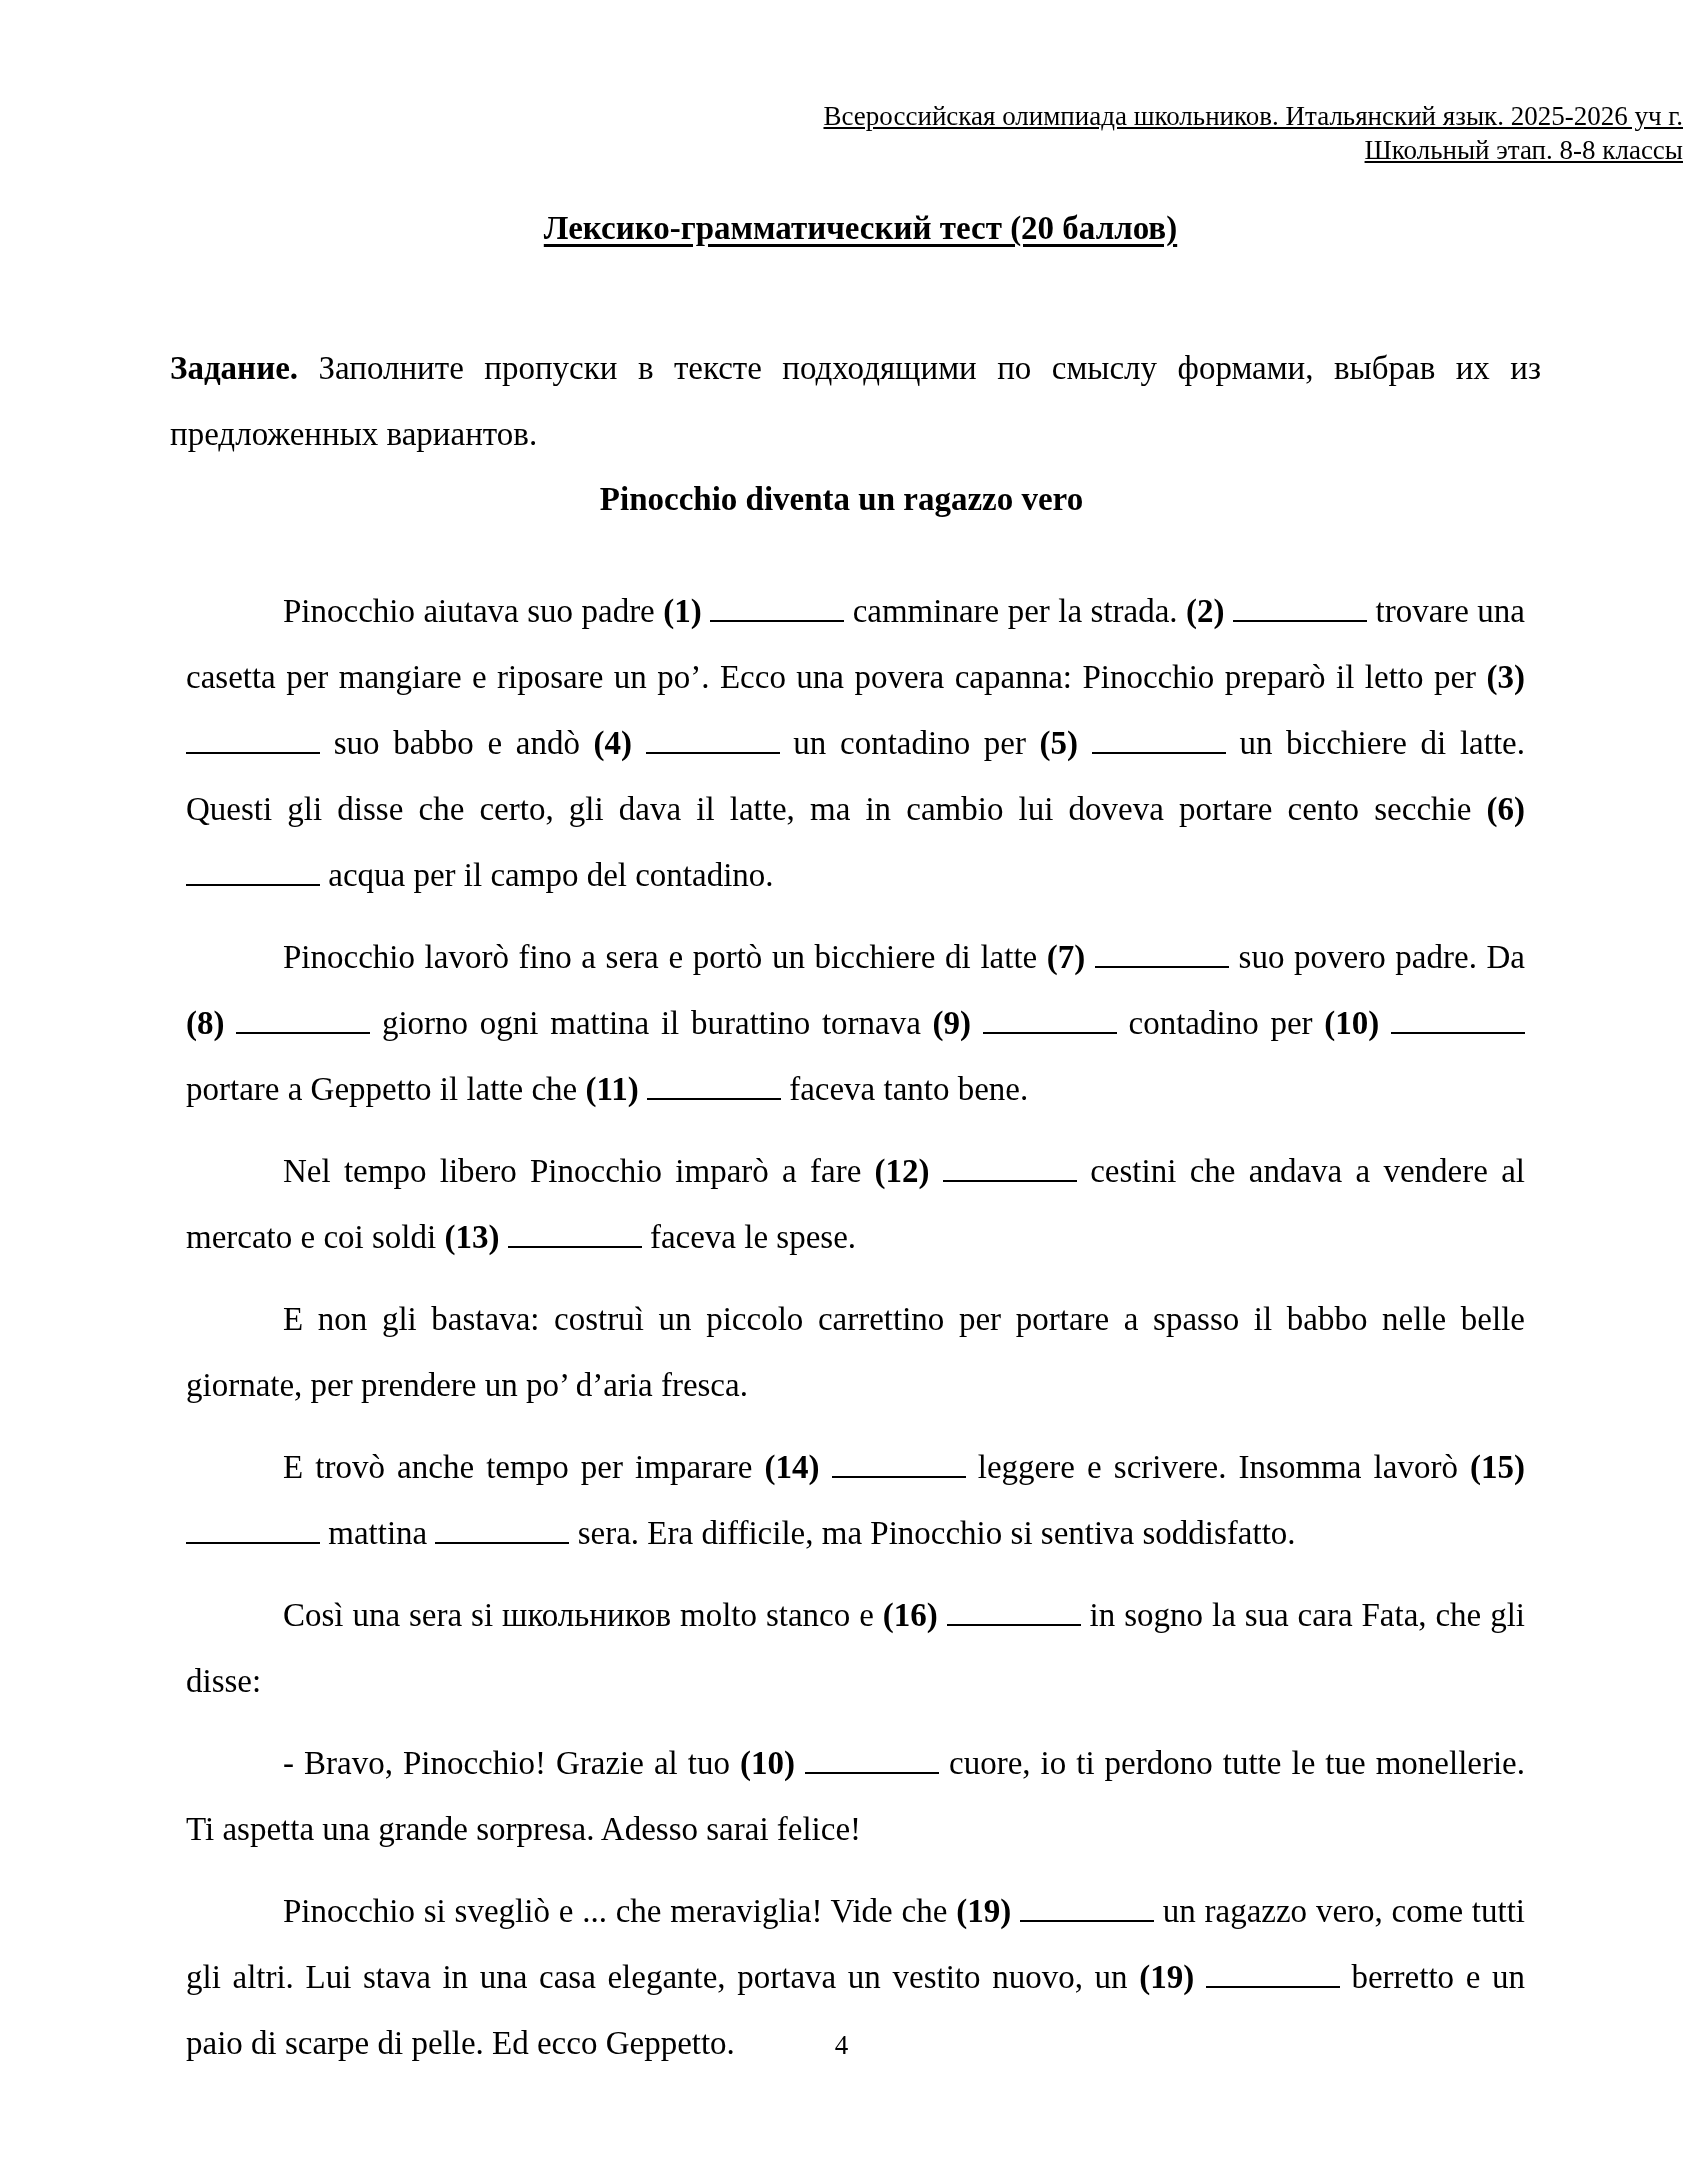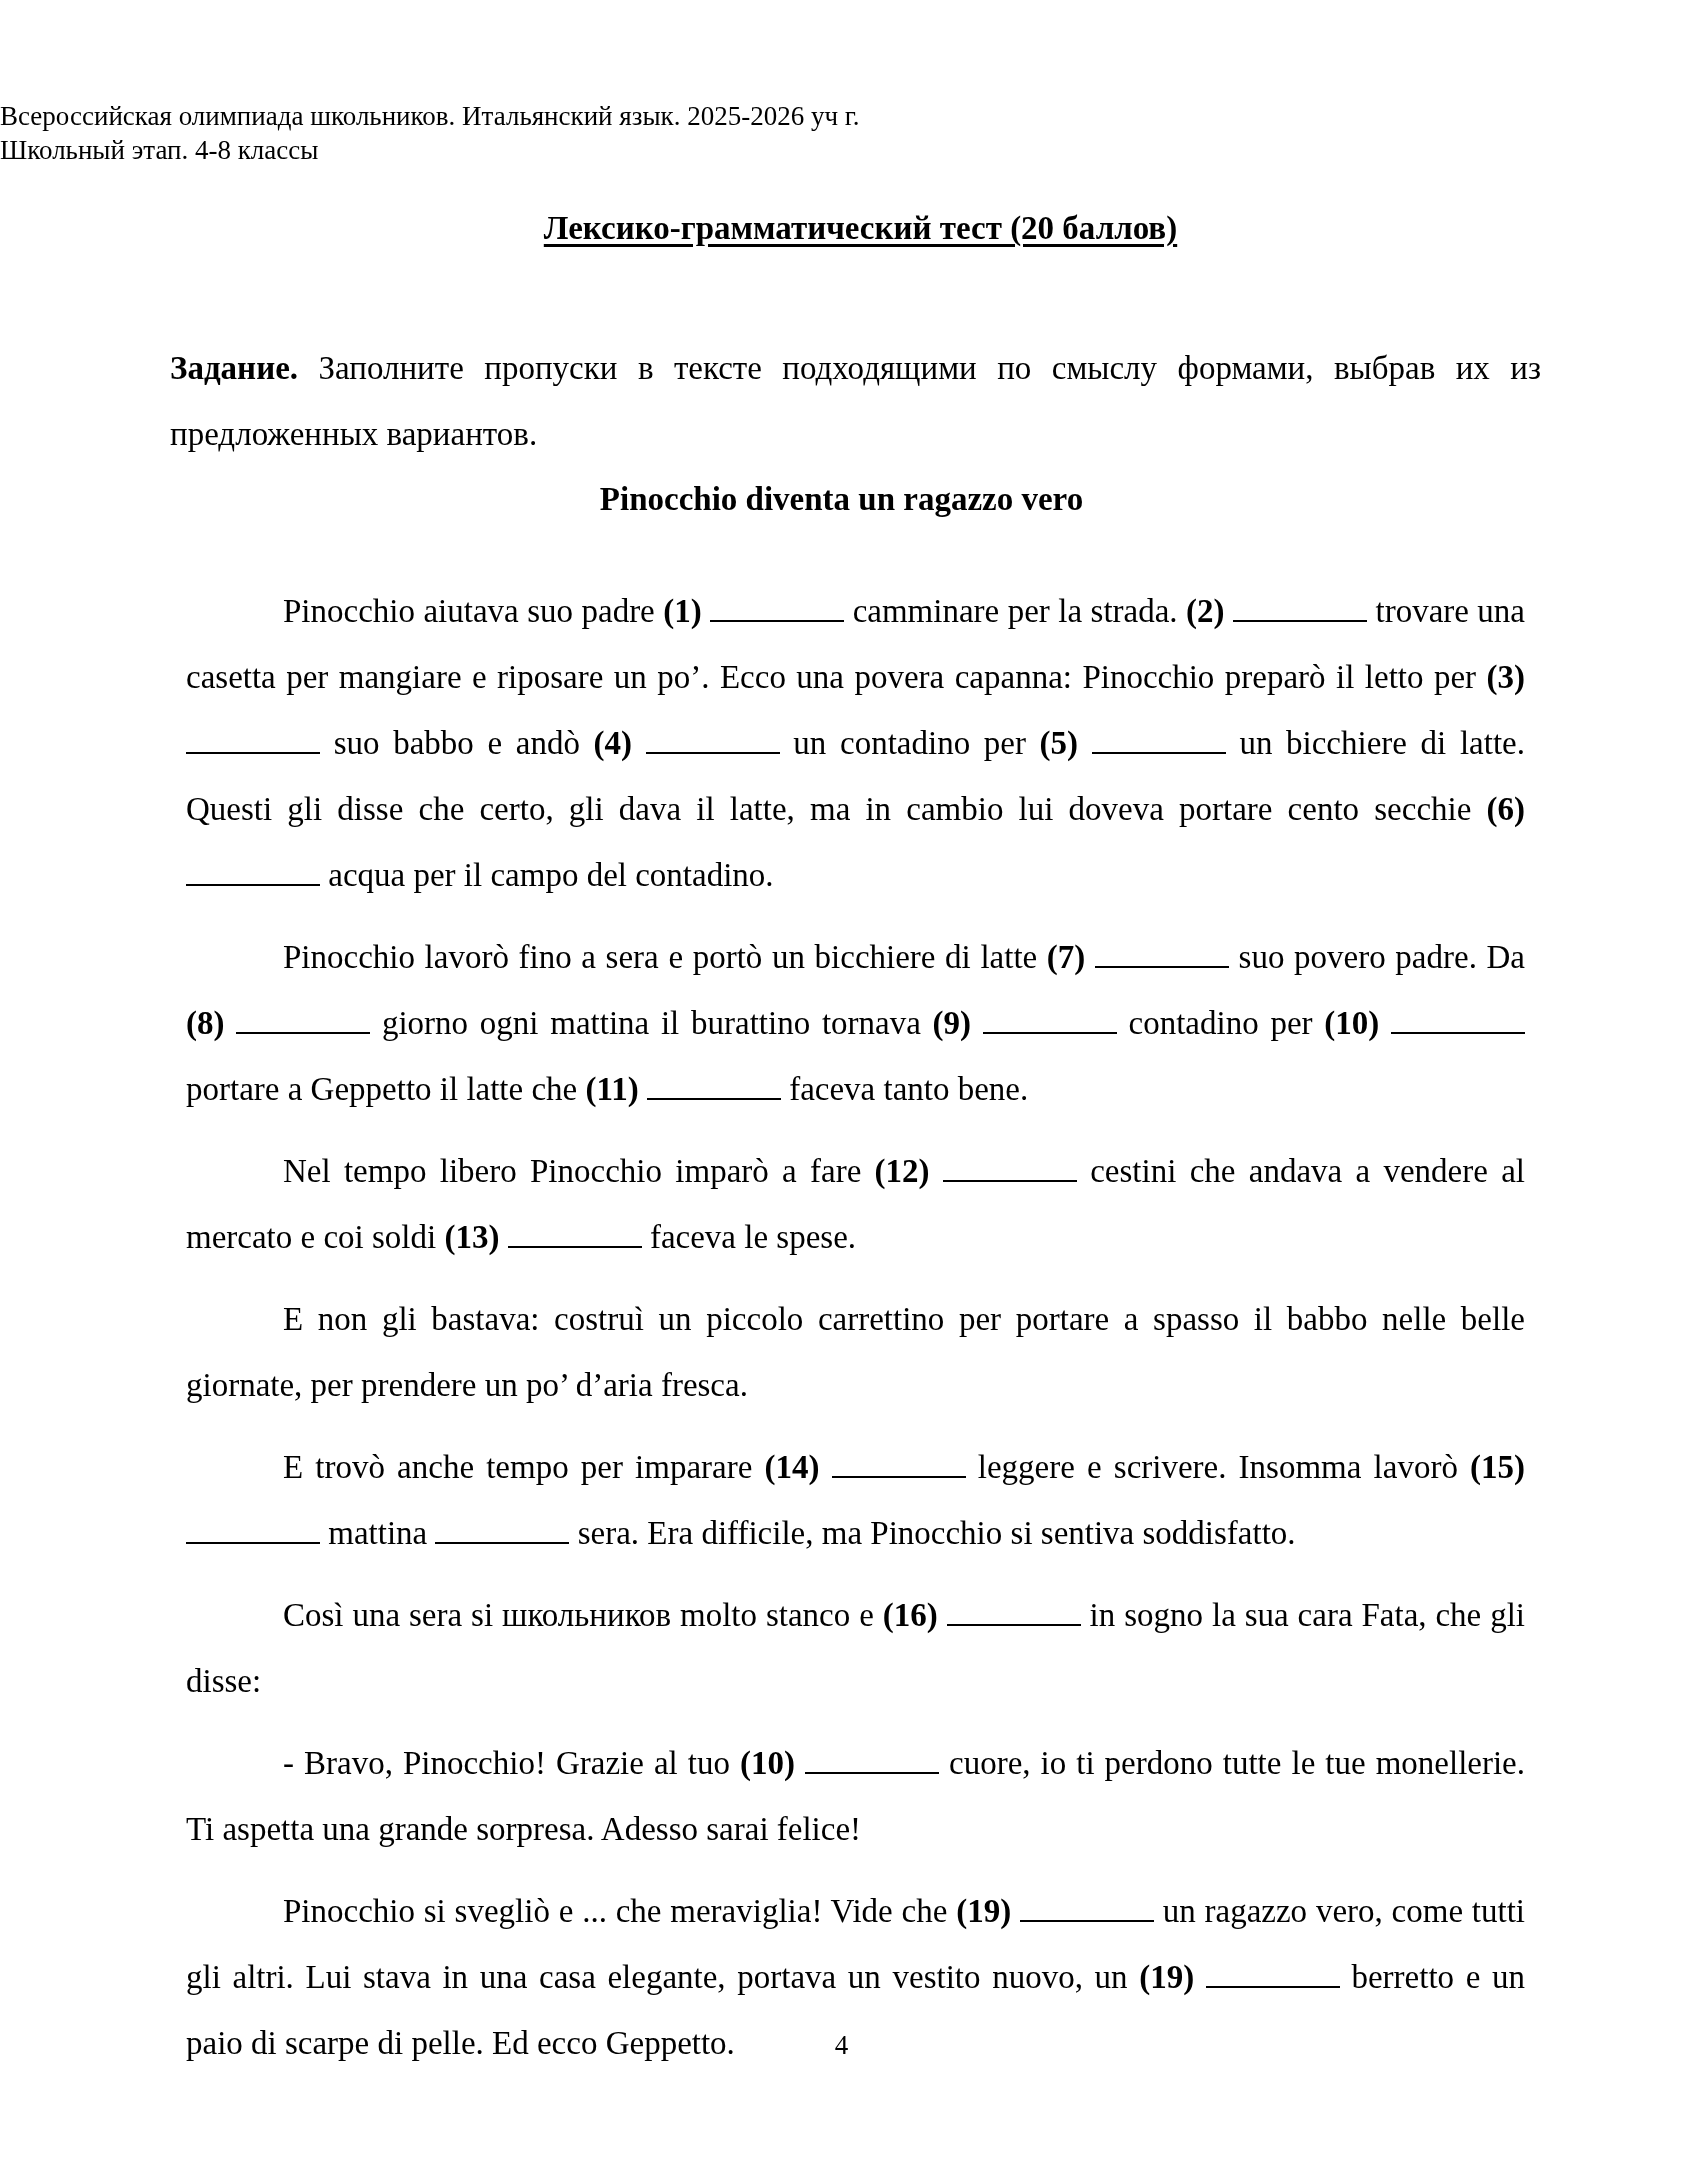--- a/index.html
+++ b/index.html
@@ -1,40 +1,40 @@
 <!DOCTYPE html>
 <html><head>
 <meta charset="utf-8">
 <style>
   html, body { margin: 0; padding: 0; background: #ffffff; }
   body { width: 1683px; height: 2178px; position: relative; overflow: hidden;
          font-family: "Liberation Serif", "DejaVu Serif", serif; color: #000; }
   .page { position: absolute; left: 0; top: 0; width: 1683px; height: 2178px; }
-  .header { position: absolute; left: 0; width: 1683px; text-align: left; font-size: 27px; line-height: 34px; }
+  .header { position: absolute; left: 0; width: 1683px; text-align: right; font-size: 27px; line-height: 34px; text-decoration: underline; }
   .header.l1 { top: 99px; }
   .header.l2 { top: 133px; }
   .title { position: absolute; top: 210px; left: 0; width: 1683px; text-align: center;
            font-size: 33px; font-weight: bold; margin-left: 19px; }
   .title span { text-decoration: underline; text-decoration-thickness: 3px; text-underline-offset: 5px; }
   .body { position: absolute; left: 170px; width: 1371px; font-size: 33px; line-height: 66px; text-align: justify; }
   .task { top: 335px; }
   .story-title { position: absolute; top: 481px; left: 0; width: 1683px; text-align: center;
                  font-size: 33px; font-weight: bold; }
   .story { top: 562px; }
   .story p { margin: 16px; text-indent: 97px; text-align: justify; }
   .num { font-weight: bold; }
   .blank { display: inline-block; width: 134px; border-bottom: 2px solid #000; height: 26px; vertical-align: baseline; }
   .pagenum { position: absolute; top: 2030px; left: 0; width: 1683px; text-align: center; font-size: 27px; }
 </style>
 </head>
 <body>
 
 <div class="page">
   <div class="header l1">Всероссийская олимпиада школьников. Итальянский язык. 2025-2026 уч г.</div>
-  <div class="header l2">Школьный этап. 4-8 классы</div>
+  <div class="header l2">Школьный этап. 8-8 классы</div>
 
   <div class="title"><span>Лексико-грамматический тест (20 баллов)</span></div>
 
   <div class="body task">
     <b>Задание.</b><span> Заполните пропуски в тексте подходящими по смыслу формами, выбрав их из предложенных вариантов.</span>
   </div>
 
   <div class="story-title">Pinocchio diventa un ragazzo vero</div>
 
   <div class="body story" id="story">

